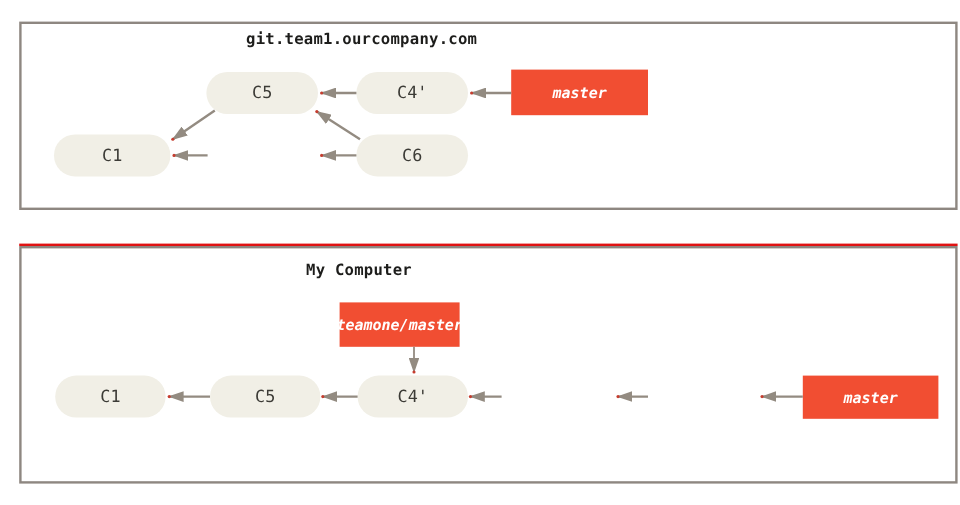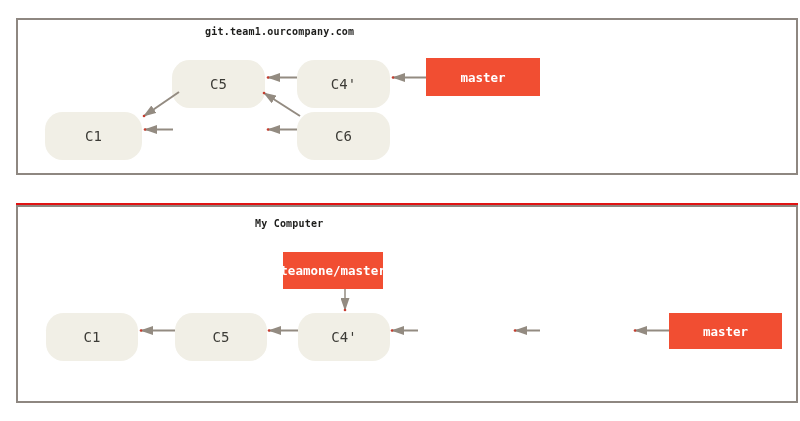--- a/index.html
+++ b/index.html
@@ -18,33 +18,33 @@
   body{
     width:800px;height:421px;background:var(--bg);
     font-family:"DejaVu Sans Mono","Liberation Mono",monospace;
   }
   .canvas{position:relative;width:800px;height:421px;overflow:hidden;}
   .panel{
     position:absolute;box-sizing:border-box;
     border:2px solid var(--panel-border);background:transparent;
   }
   .panel-title{
-    position:absolute;font-size:10px;font-weight:bold;
+    position:absolute;font-size:13px;font-weight:bold;
     color:var(--title-text);white-space:nowrap;letter-spacing:0.2px;
   }
   .pill{
-    position:absolute;height:48px;border-radius:17.5px;
+    position:absolute;height:35px;border-radius:17.5px;
     background:var(--node-fill);
     display:flex;align-items:center;justify-content:center;
     font-size:14px;color:var(--node-text);white-space:nowrap;
   }
   .branch{
     position:absolute;background:var(--accent);color:var(--branch-text);
     display:flex;align-items:center;justify-content:center;
-    font-size:12.5px;font-weight:bold;white-space:nowrap;
+    font-size:12.5px;font-weight:bold;white-space:nowrap;font-style:italic;
   }
   .redline{position:absolute;background:var(--red-line);}
   svg.arrows{position:absolute;left:0;top:0;pointer-events:none;}
   svg.arrows line{stroke:var(--arrow);stroke-width:2;}
   svg.arrows .thin{stroke-width:1.5;}
   svg.arrows circle{fill:var(--arrow-tip);}
 </style>
 </head>
 <body>
 

